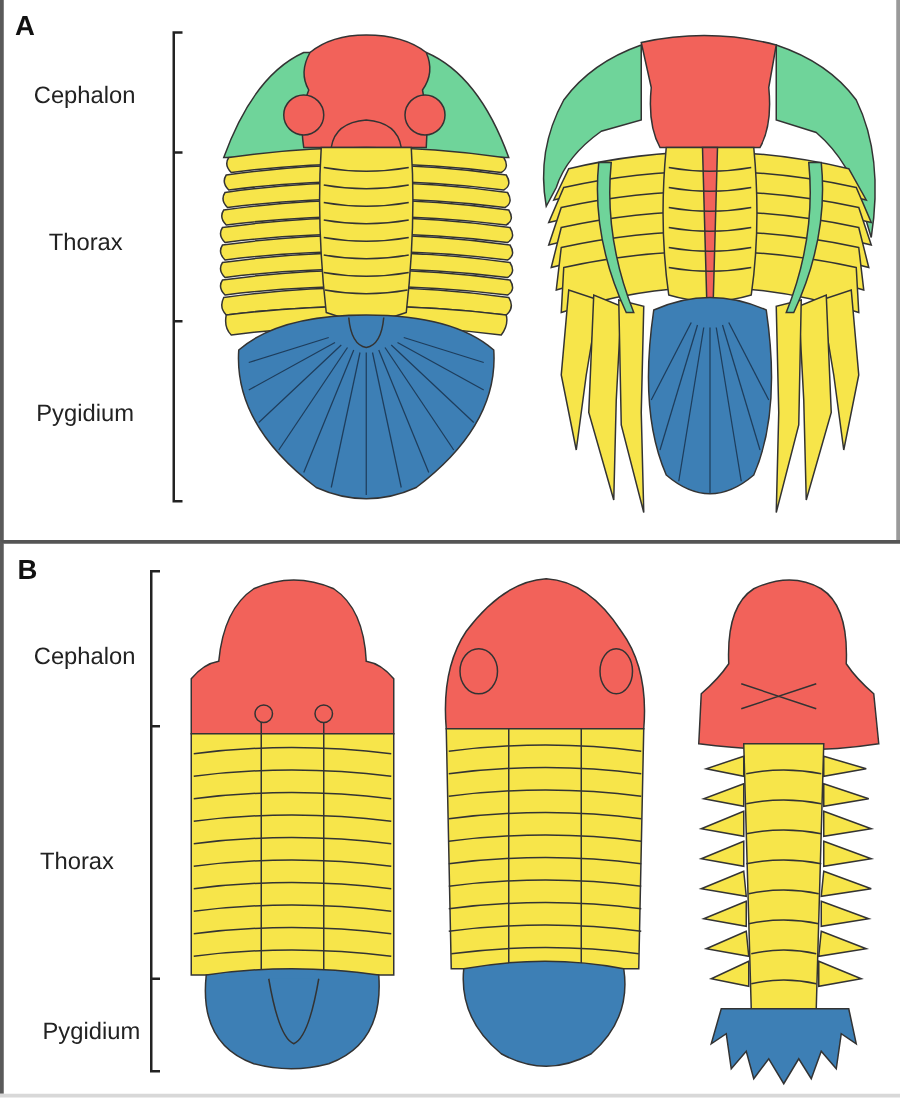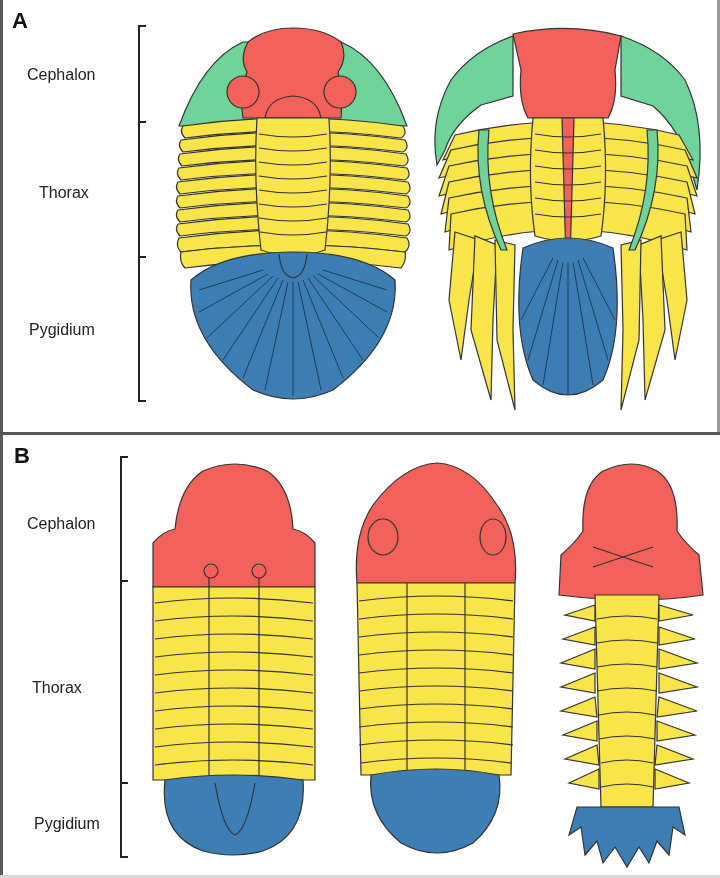--- a/index.html
+++ b/index.html
@@ -2,21 +2,21 @@
 <html><head>
 <meta charset="utf-8">
 <style>
   html,body{margin:0;padding:0;background:#fff;}
   body{width:720px;height:878px;position:relative;overflow:hidden;font-family:"Liberation Sans",sans-serif;}
   .panel{position:absolute;left:0;background:#fff;box-sizing:border-box;}
   #panel-a{top:0;width:720px;height:432px;border-left:3px solid #5a5a5a;border-right:3px solid #9a9a9a;}
   #panel-b{top:432px;width:720px;height:443px;border-top:3px solid #555;border-left:3px solid #5a5a5a;}
   .bottom-strip{position:absolute;left:0;top:875px;width:720px;height:3px;background:#d8d8d8;}
   .panel-letter{position:absolute;font-weight:bold;font-size:22px;color:#111;}
-  .seg-label{position:absolute;font-size:16px;color:#222;}
+  .seg-label{position:absolute;font-size:19px;color:#222;}
   svg{position:absolute;left:0;top:0;}
 </style>
 </head>
 <body>
 
 <div class="panel" id="panel-a">
   <div class="panel-letter" style="left:9px;top:8px;">A</div>
   <div class="seg-label" style="left:24px;top:66px;">Cephalon</div>
   <div class="seg-label" style="left:36px;top:184px;">Thorax</div>
   <div class="seg-label" style="left:26px;top:321px;">Pygidium</div>

